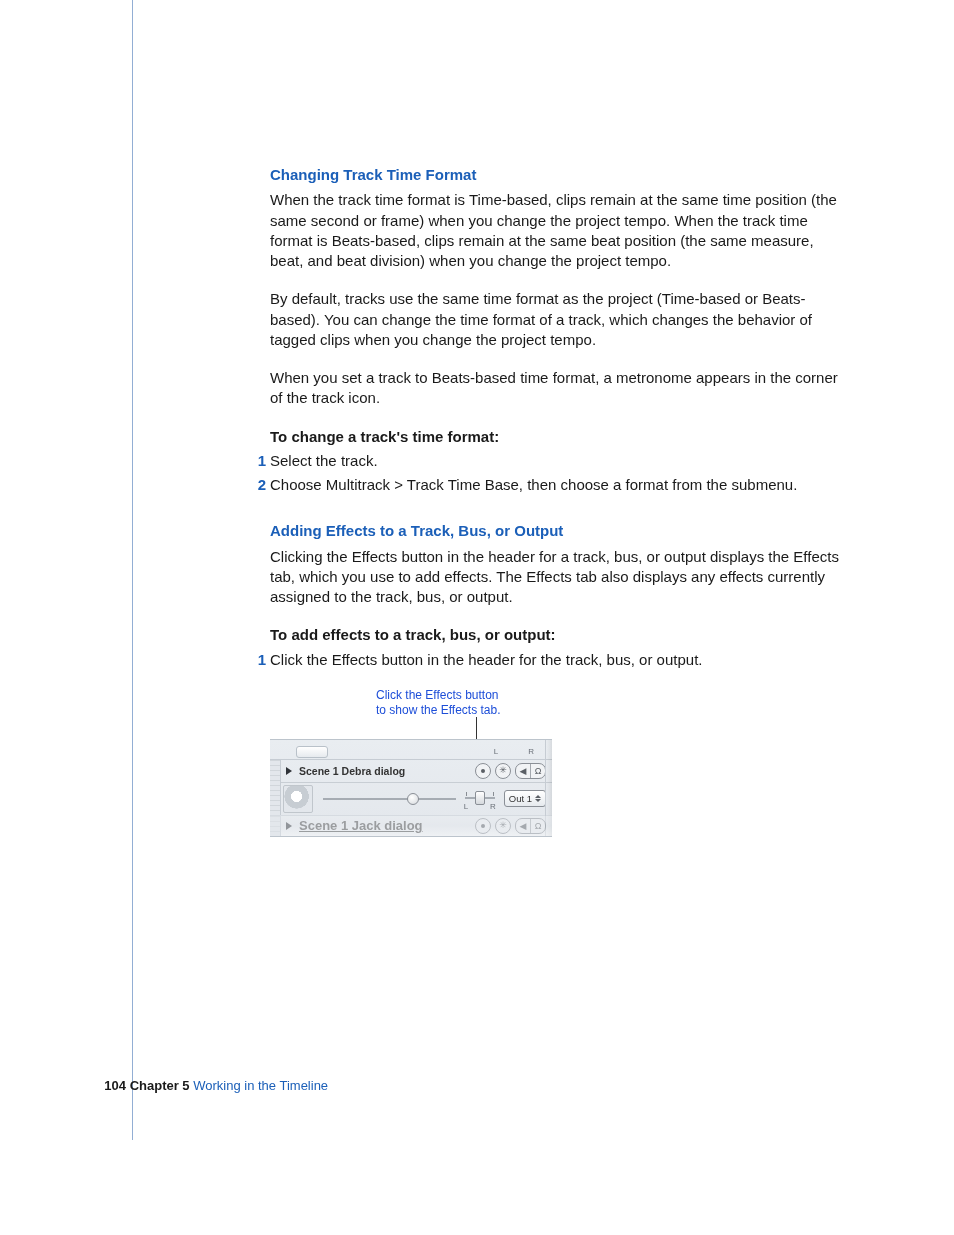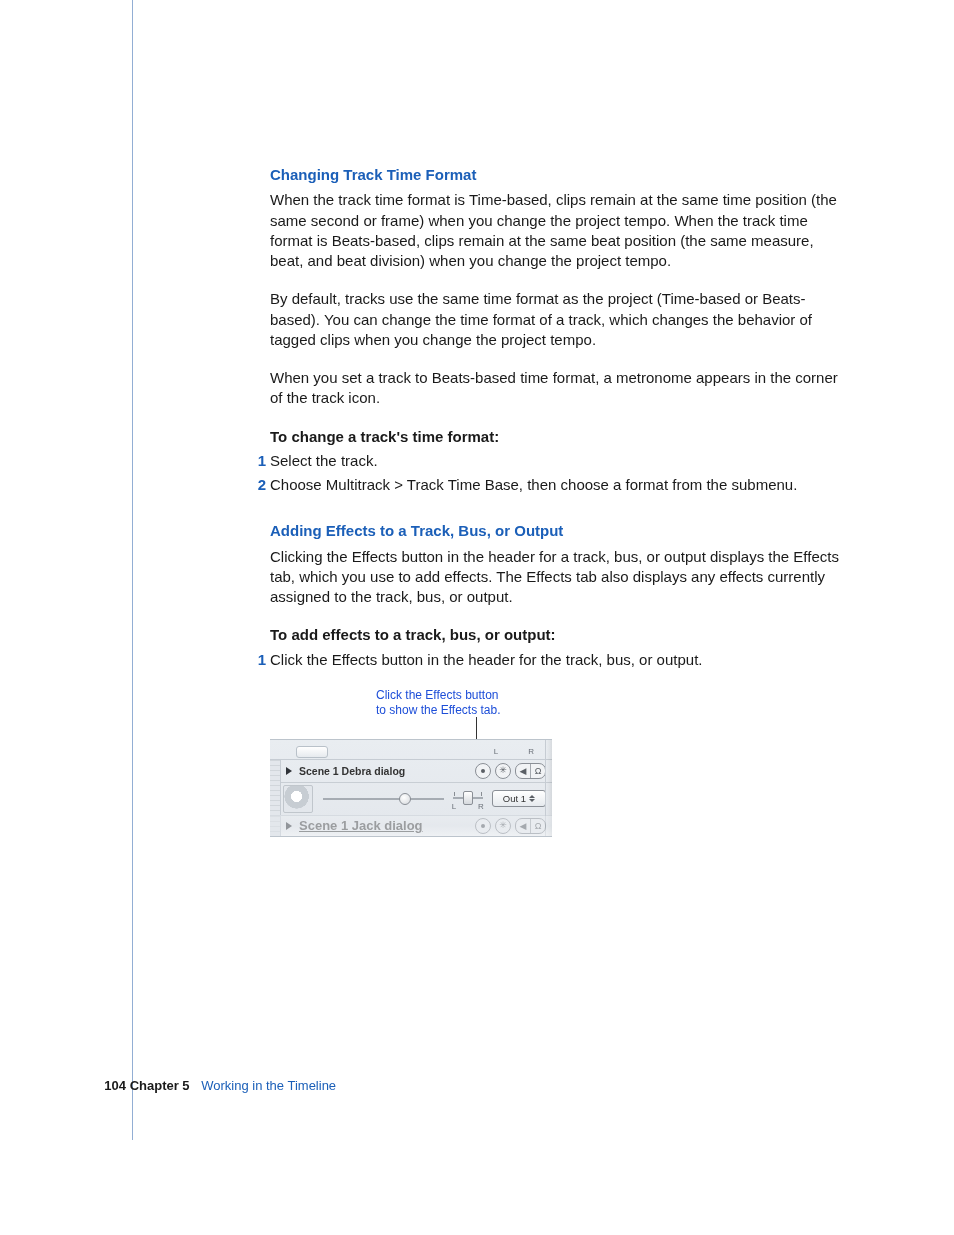--- a/index.html
+++ b/index.html
@@ -245,21 +245,21 @@
   .pan .lblL { left: 2px; }
   .pan .lblR { right: 2px; }
   .out {
     display: flex;
     align-items: center;
     gap: 3px;
     height: 15px;
     border: 1px solid #8a8f96;
     border-radius: 3px;
     background: linear-gradient(#fff,#e6eaee);
-    padding: 0 10px;
+    padding: 0 4px;
   }
   .out .arrows {
     display: flex; flex-direction: column; gap:1px;
   }
   .out .arrows span {
     width:0;height:0;border-left:3px solid transparent;border-right:3px solid transparent;
   }
   .out .up { border-bottom:3px solid #5a5f65;}
   .out .dn { border-top:3px solid #5a5f65;}
   .row-faded {
@@ -280,21 +280,21 @@
   }
   
   .footer {
     position: absolute;
     left: 98px;
     bottom: 140px;
     font-size: 13px;
   }
   .footer .pg { font-weight: 700; display:inline-block; min-width: 28px; text-align: right;}
   .footer .ch { font-weight: 700; }
-  .footer .chname { color: #1b5fb8; margin-left: 8px;}
+  .footer .chname { color: #1b5fb8; }
 </style>
 </head>
 <body>
 
 <div class="margin-rule"></div>
 
 <div class="content">
 
   <div class="h-blue">Changing Track Time Format</div>
   <p class="body">When the track time format is Time-based, clips remain at the same time position (the same second or frame) when you change the project tempo. When the track time format is Beats-based, clips remain at the same beat position (the same measure, beat, and beat division) when you change the project tempo.</p>

